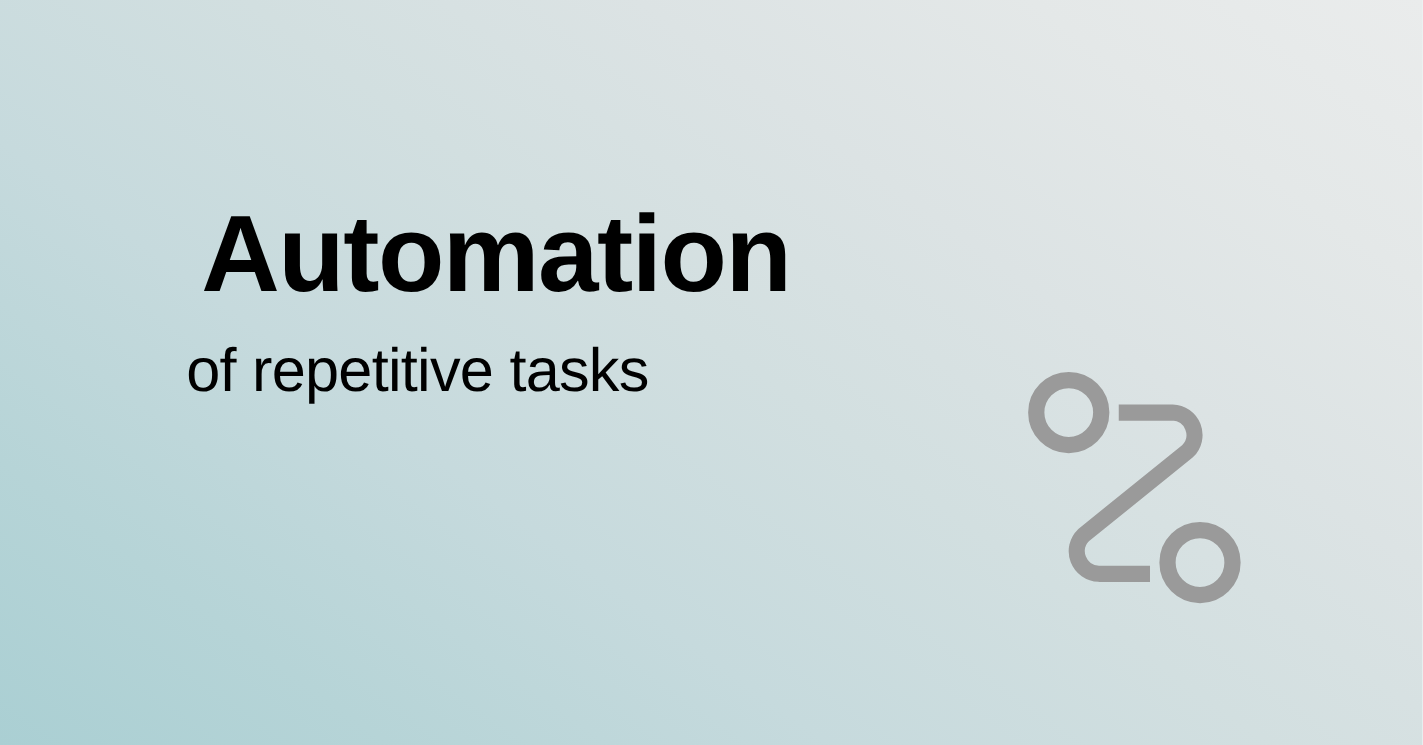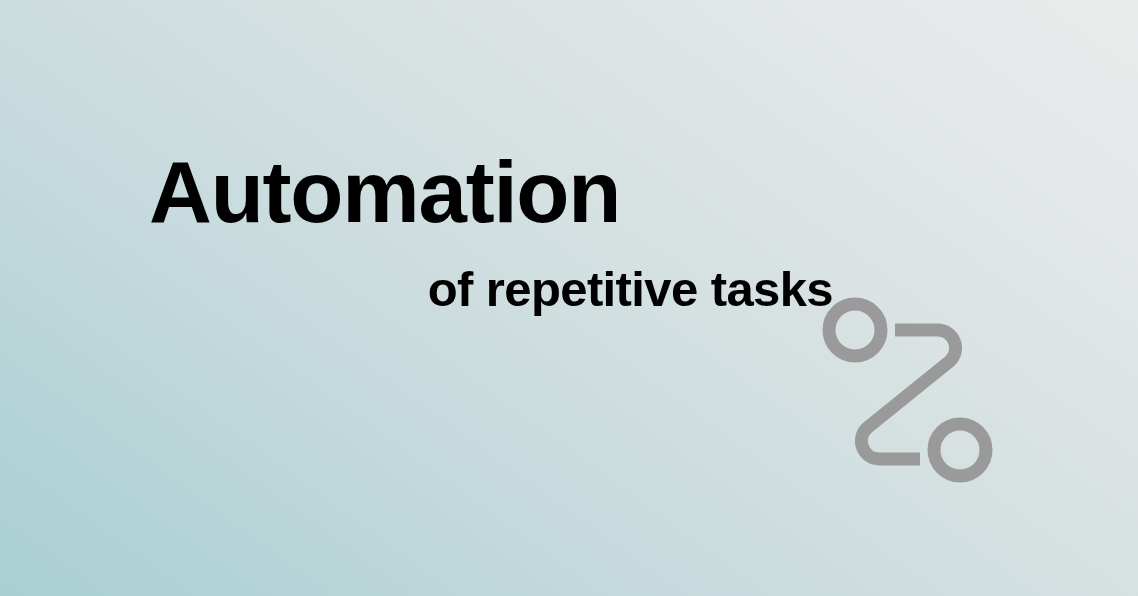--- a/index.html
+++ b/index.html
@@ -31,39 +31,38 @@
 
   
   #text-block {
     position: absolute;
     left: 149px;
     top: 148px;
     width: 700px;
   }
 
   #page-title {
-    margin: 0;
+    margin: 12px;
     font-size: 87px;
     line-height: 1.0;
     font-weight: 700;
     letter-spacing: -1.2px;
     color: #000000;
     white-space: nowrap;
   }
 
   #page-subtitle {
-    margin: 16px;
+    margin: 0;
     padding-top: 14px;
     font-size: 49px;
     line-height: 1.0;
-    font-weight: 700;
+    font-weight: 400;
     letter-spacing: -0.6px;
     color: #000000;
     white-space: nowrap;
-    text-align: right;
   }
 
   
   #route-icon {
     position: absolute;
     left: 805px;
     top: 278px;
     width: 210px;
     height: 208px;
   }

